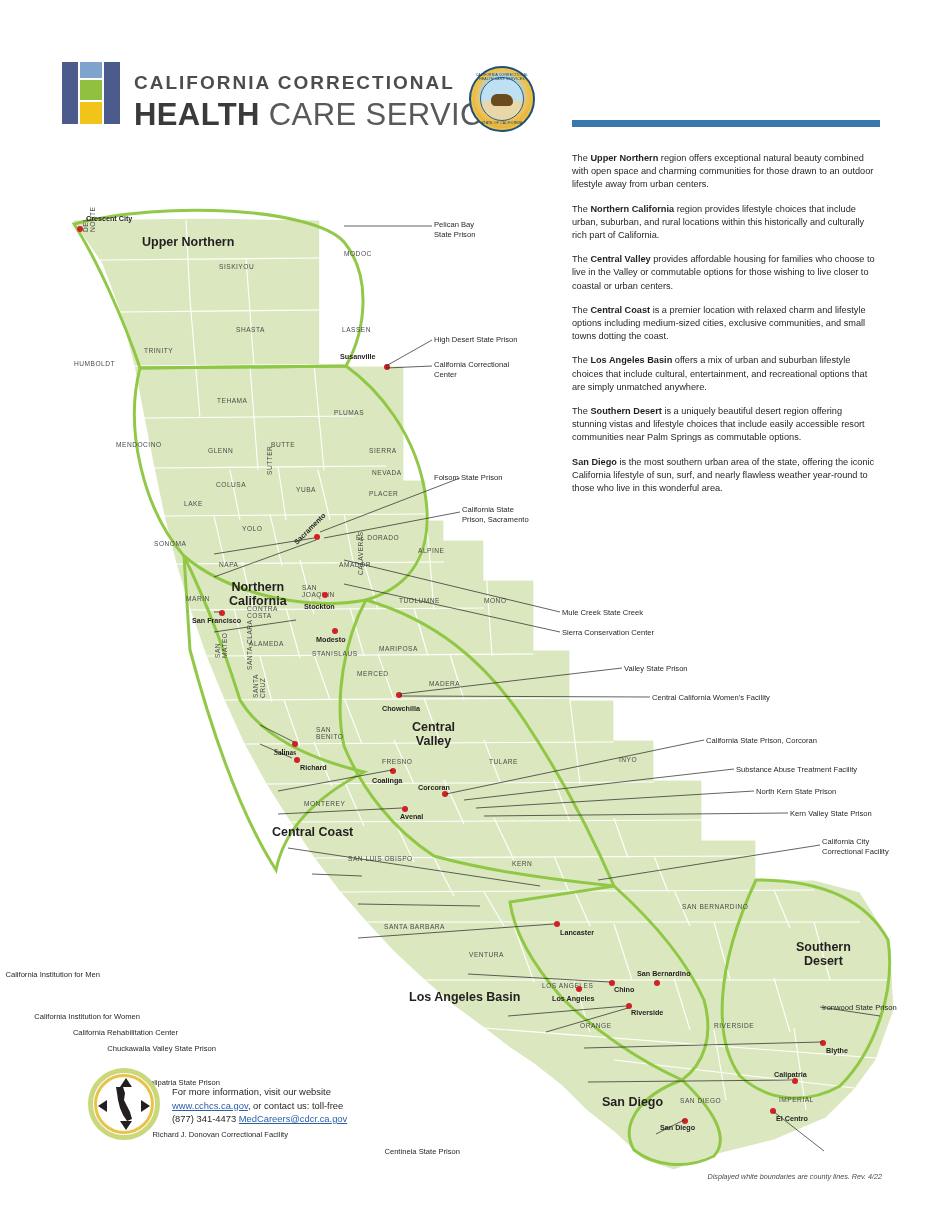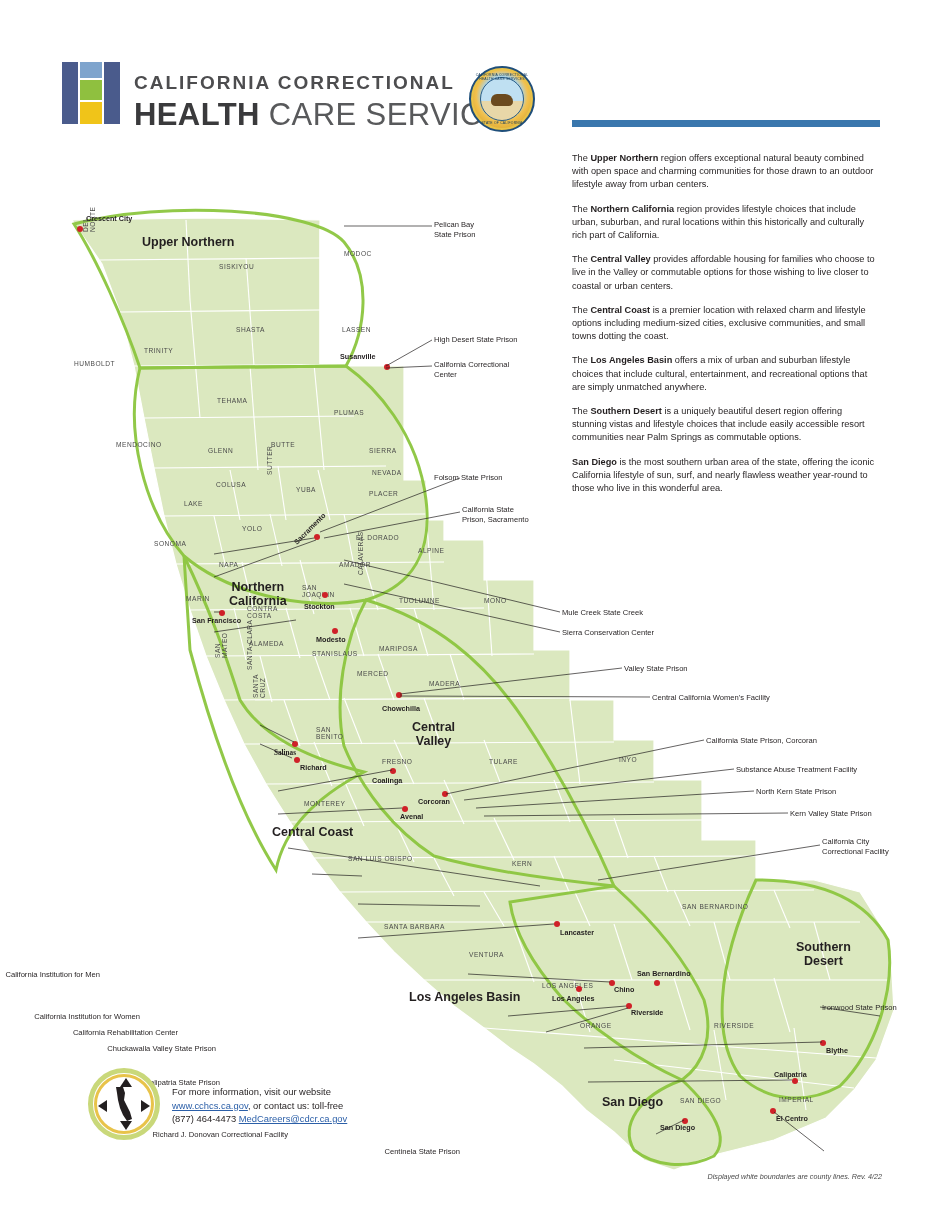--- a/index.html
+++ b/index.html
@@ -317,21 +317,21 @@
         <div class="city" style="left: 302px; top: 455px;">Modesto</div>
         <div class="dot" style="left: 382px; top: 512px;"></div>
         <div class="city" style="left: 368px; top: 524px;">Chowchilla</div>
         <div class="dot" style="left: 278px; top: 561px;"></div>
         <div class="city" style="left: 260px; top: 569px; font-family: Liberation Serif, serif;">Salinas</div>
         <div class="dot" style="left: 280px; top: 577px;"></div>
         <div class="city" style="left: 286px; top: 583px;">Richard</div>
         <div class="dot" style="left: 376px; top: 588px;"></div>
         <div class="city" style="left: 358px; top: 596px;">Coalinga</div>
         <div class="dot" style="left: 428px; top: 611px;"></div>
-        <div class="city" style="left: 404px; top: 603px; margin-top: 14px;">Corcoran</div>
+        <div class="city" style="left: 404px; top: 603px;">Corcoran</div>
         <div class="dot" style="left: 388px; top: 626px;"></div>
         <div class="city" style="left: 386px; top: 632px;">Avenal</div>
         <div class="dot" style="left: 540px; top: 741px;"></div>
         <div class="city" style="left: 546px; top: 748px;">Lancaster</div>
         <div class="dot" style="left: 640px; top: 800px;"></div>
         <div class="city" style="left: 623px; top: 789px;">San Bernardino</div>
         <div class="dot" style="left: 595px; top: 800px;"></div>
         <div class="city" style="left: 600px; top: 805px;">Chino</div>
         <div class="dot" style="left: 562px; top: 806px;"></div>
         <div class="city" style="left: 538px; top: 814px;">Los Angeles</div>
@@ -424,19 +424,19 @@
     <svg class="ca" viewBox="0 0 20 36">
       <path d="M2,1 L9,1 L11,7 L10,14 L13,20 L16,26 L18,33 L13,35 L9,29 L6,22 L4,14 L3,7 Z" fill="#231f20"></path>
     </svg>
   </div>
   <div class="foot-text">
     <div>For more information, visit our website</div>
     <div>
       <a href="#">www.cchcs.ca.gov</a><span>, or contact us: toll-free</span>
     </div>
     <div>
-      <span>(877) 464-4473</span>
+      <span>(877) 341-4473</span>
       <a href="#">MedCareers@cdcr.ca.gov</a>
     </div>
   </div>
   <div class="disclaimer">Displayed white boundaries are county lines. Rev. 4/22</div>
 
 </div>
 
 </body></html>

